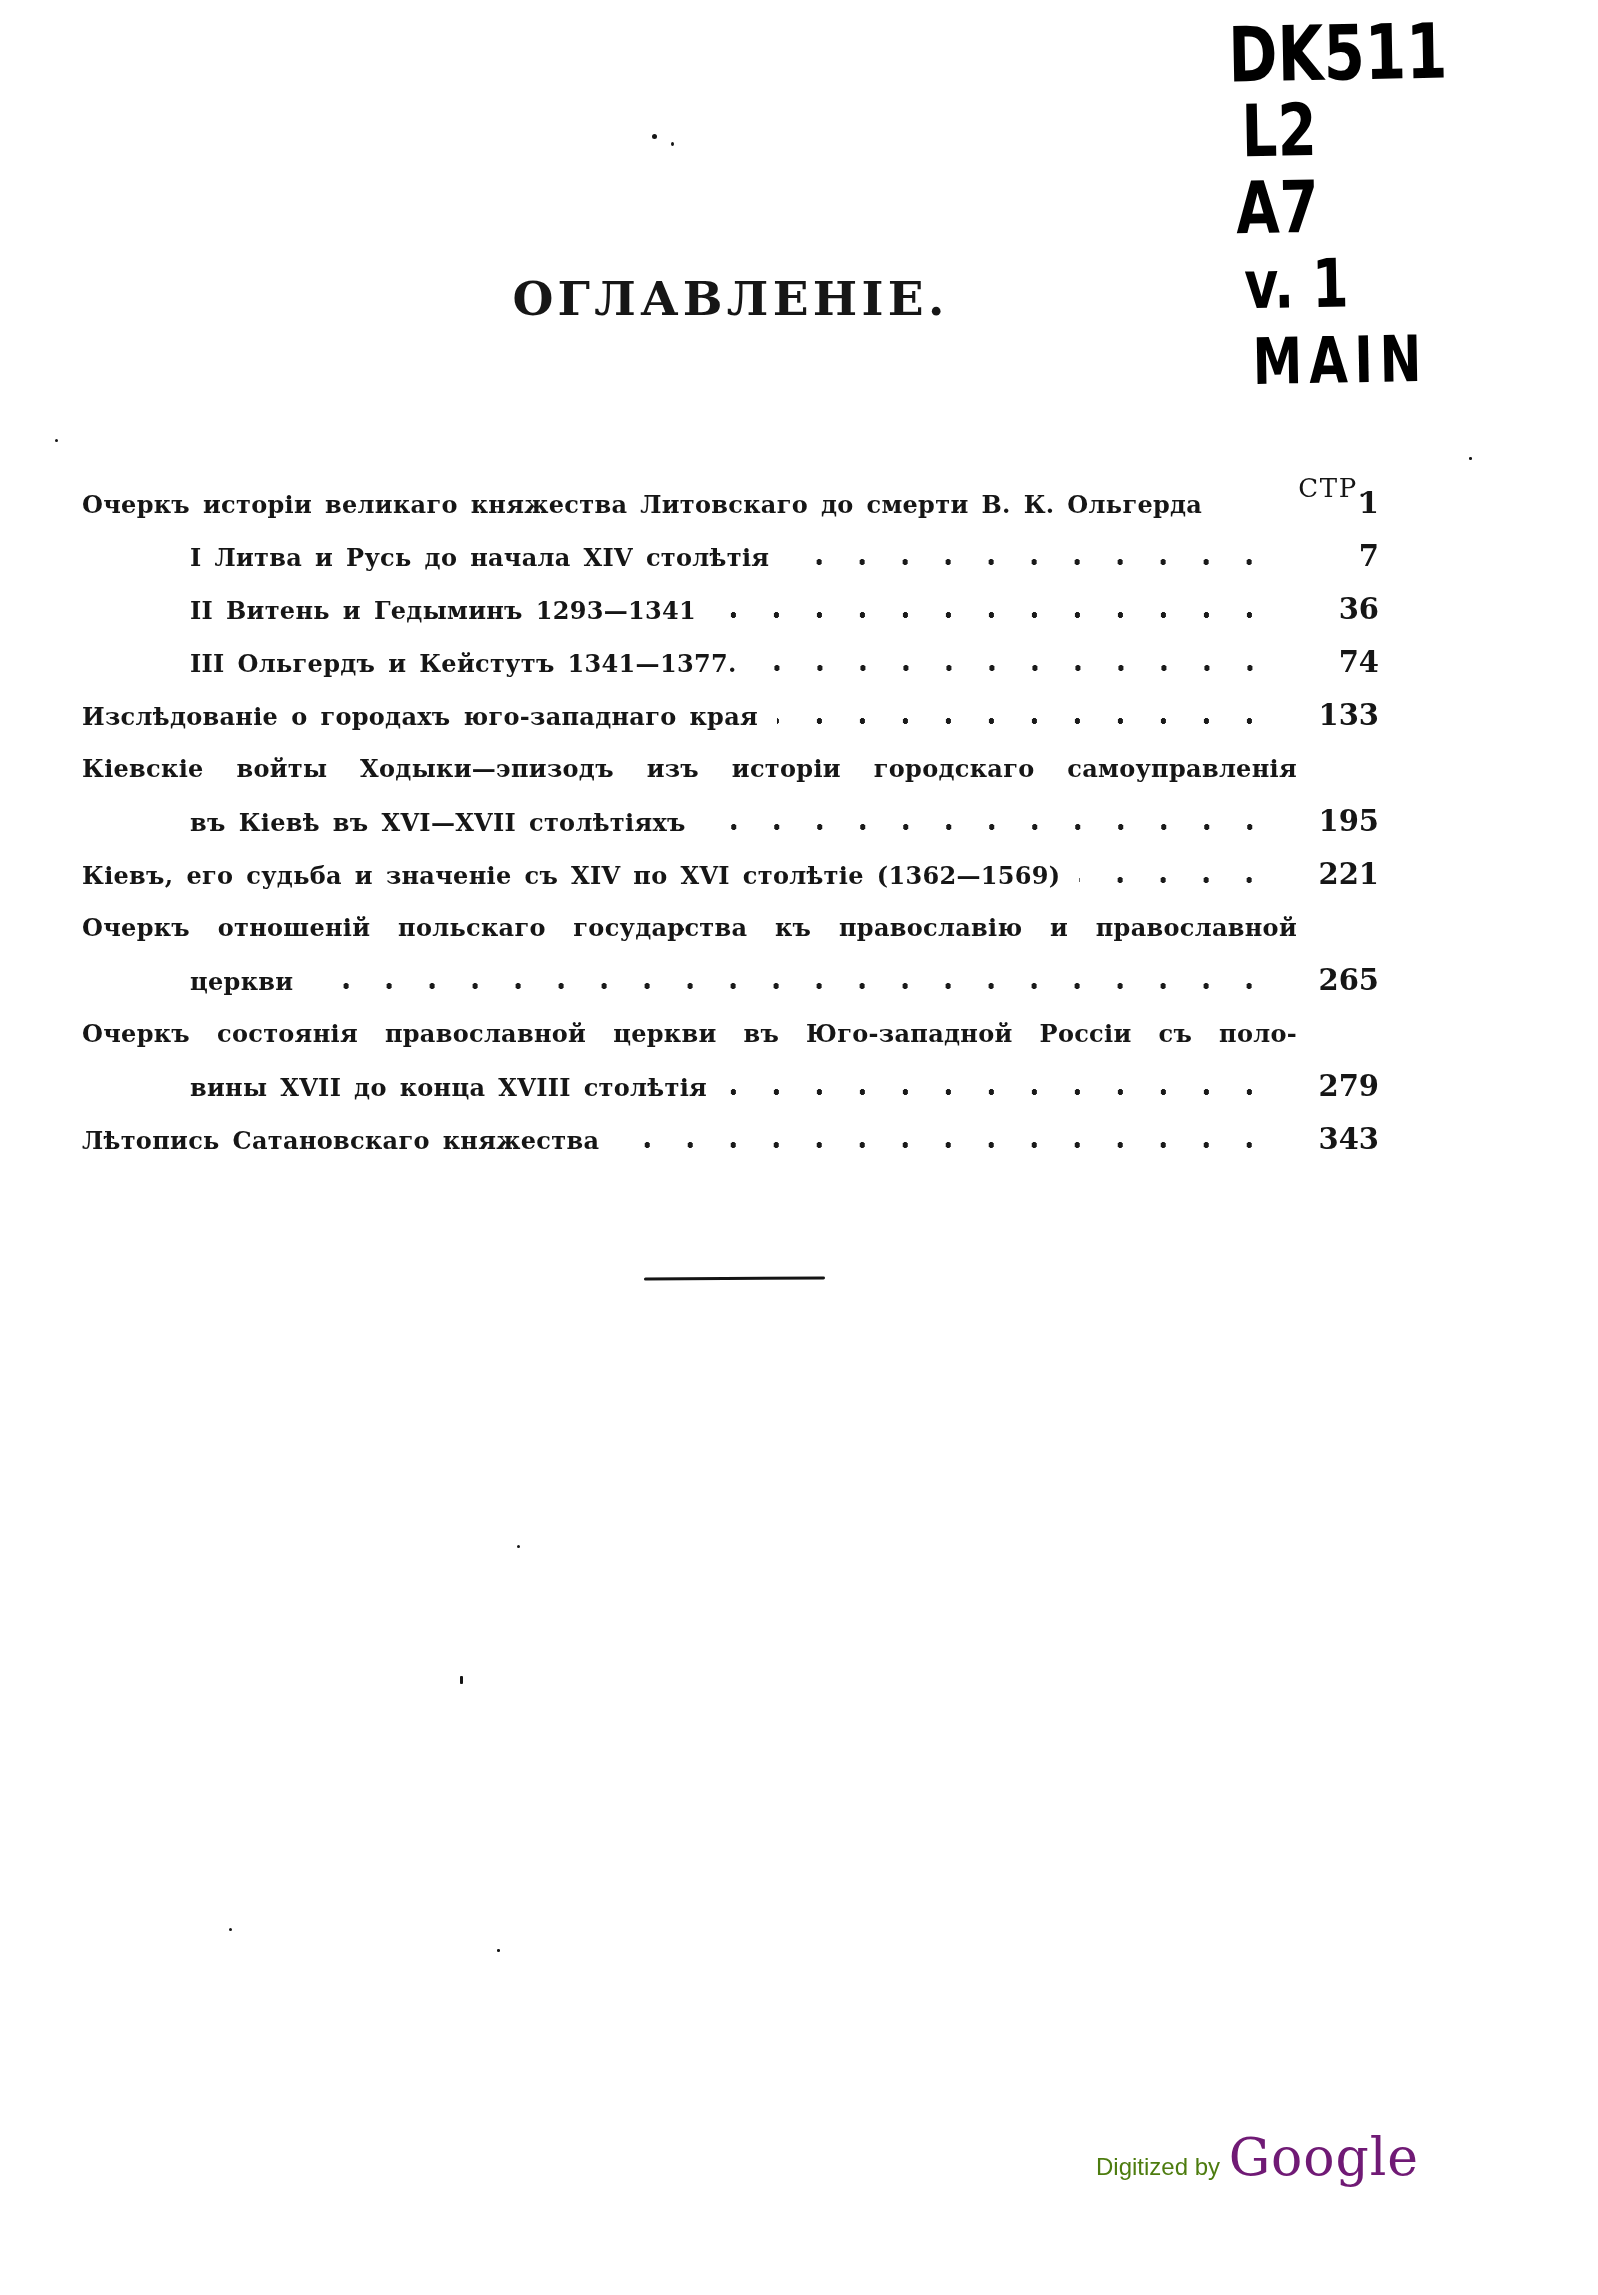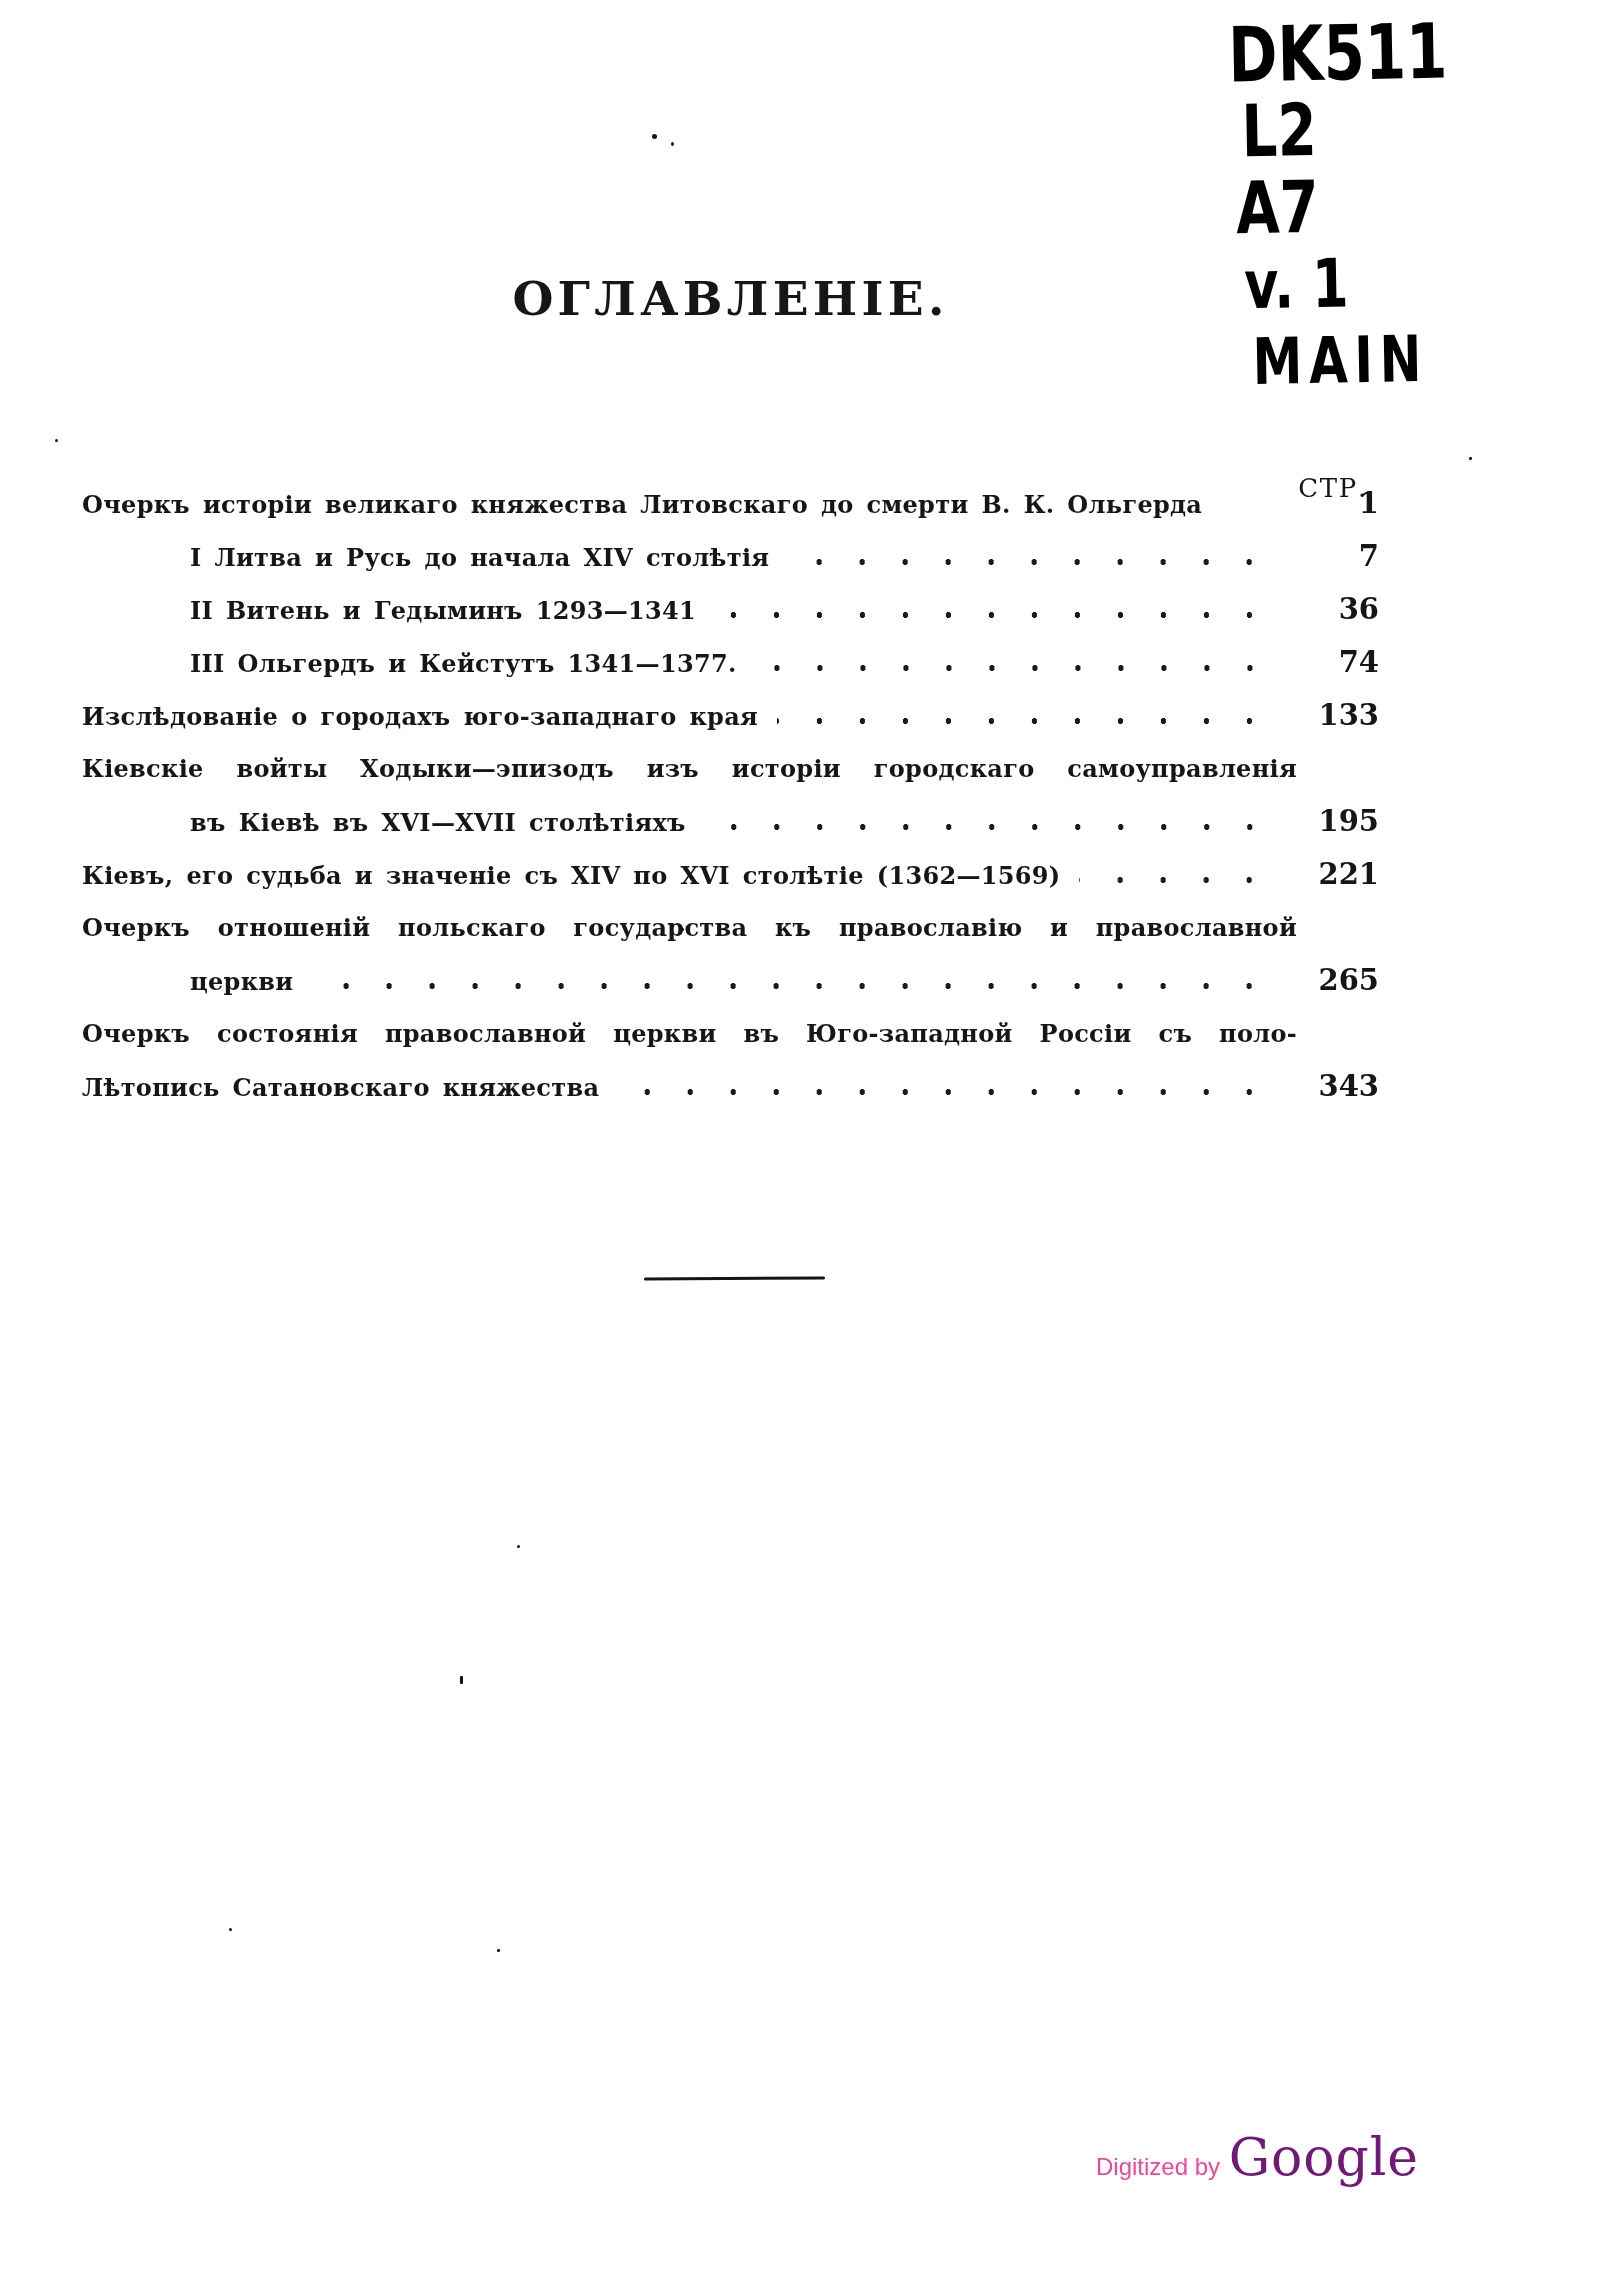--- a/index.html
+++ b/index.html
@@ -89,21 +89,21 @@
   
   .speck { position:absolute; background:#151515; border-radius:50%; }
 
   
   .watermark {
     position:absolute; left:1096px; top:2127px;
     display:flex; align-items:baseline;
   }
   .wm-prefix {
     font-family:"Liberation Sans", sans-serif;
-    font-size:24px; color:#ec4899;
+    font-size:24px; color:#4d7c0f;
     margin-right:8.6px;
   }
   .wm-brand {
     font-family:"DejaVu Serif", serif;
     font-size:52px; color:#701a75;
     letter-spacing:0.9px;
   }
 </style>
 </head>
 <body>
@@ -170,20 +170,25 @@
   </div>
       <div class="toc-row indent-1">
     <span class="toc-text">церкви</span>
     <span class="leader"></span>
     <span class="toc-page">265</span>
   </div>
       <div class="toc-row justify no-leader">
     <span class="toc-text">Очеркъ состоянія православной церкви въ Юго-западной Россіи съ поло-</span>
     <span class="leader"></span>
     <span class="toc-page"></span>
+  </div>
+      <div class="toc-row indent-1">
+    <span class="toc-text">вины XVII до конца XVIII столѣтія</span>
+    <span class="leader"></span>
+    <span class="toc-page">279</span>
   </div>
       <div class="toc-row">
     <span class="toc-text">Лѣтопись Сатановскаго княжества</span>
     <span class="leader"></span>
     <span class="toc-page">343</span>
   </div>
     </div>
 
   <div class="divider"></div>
 

